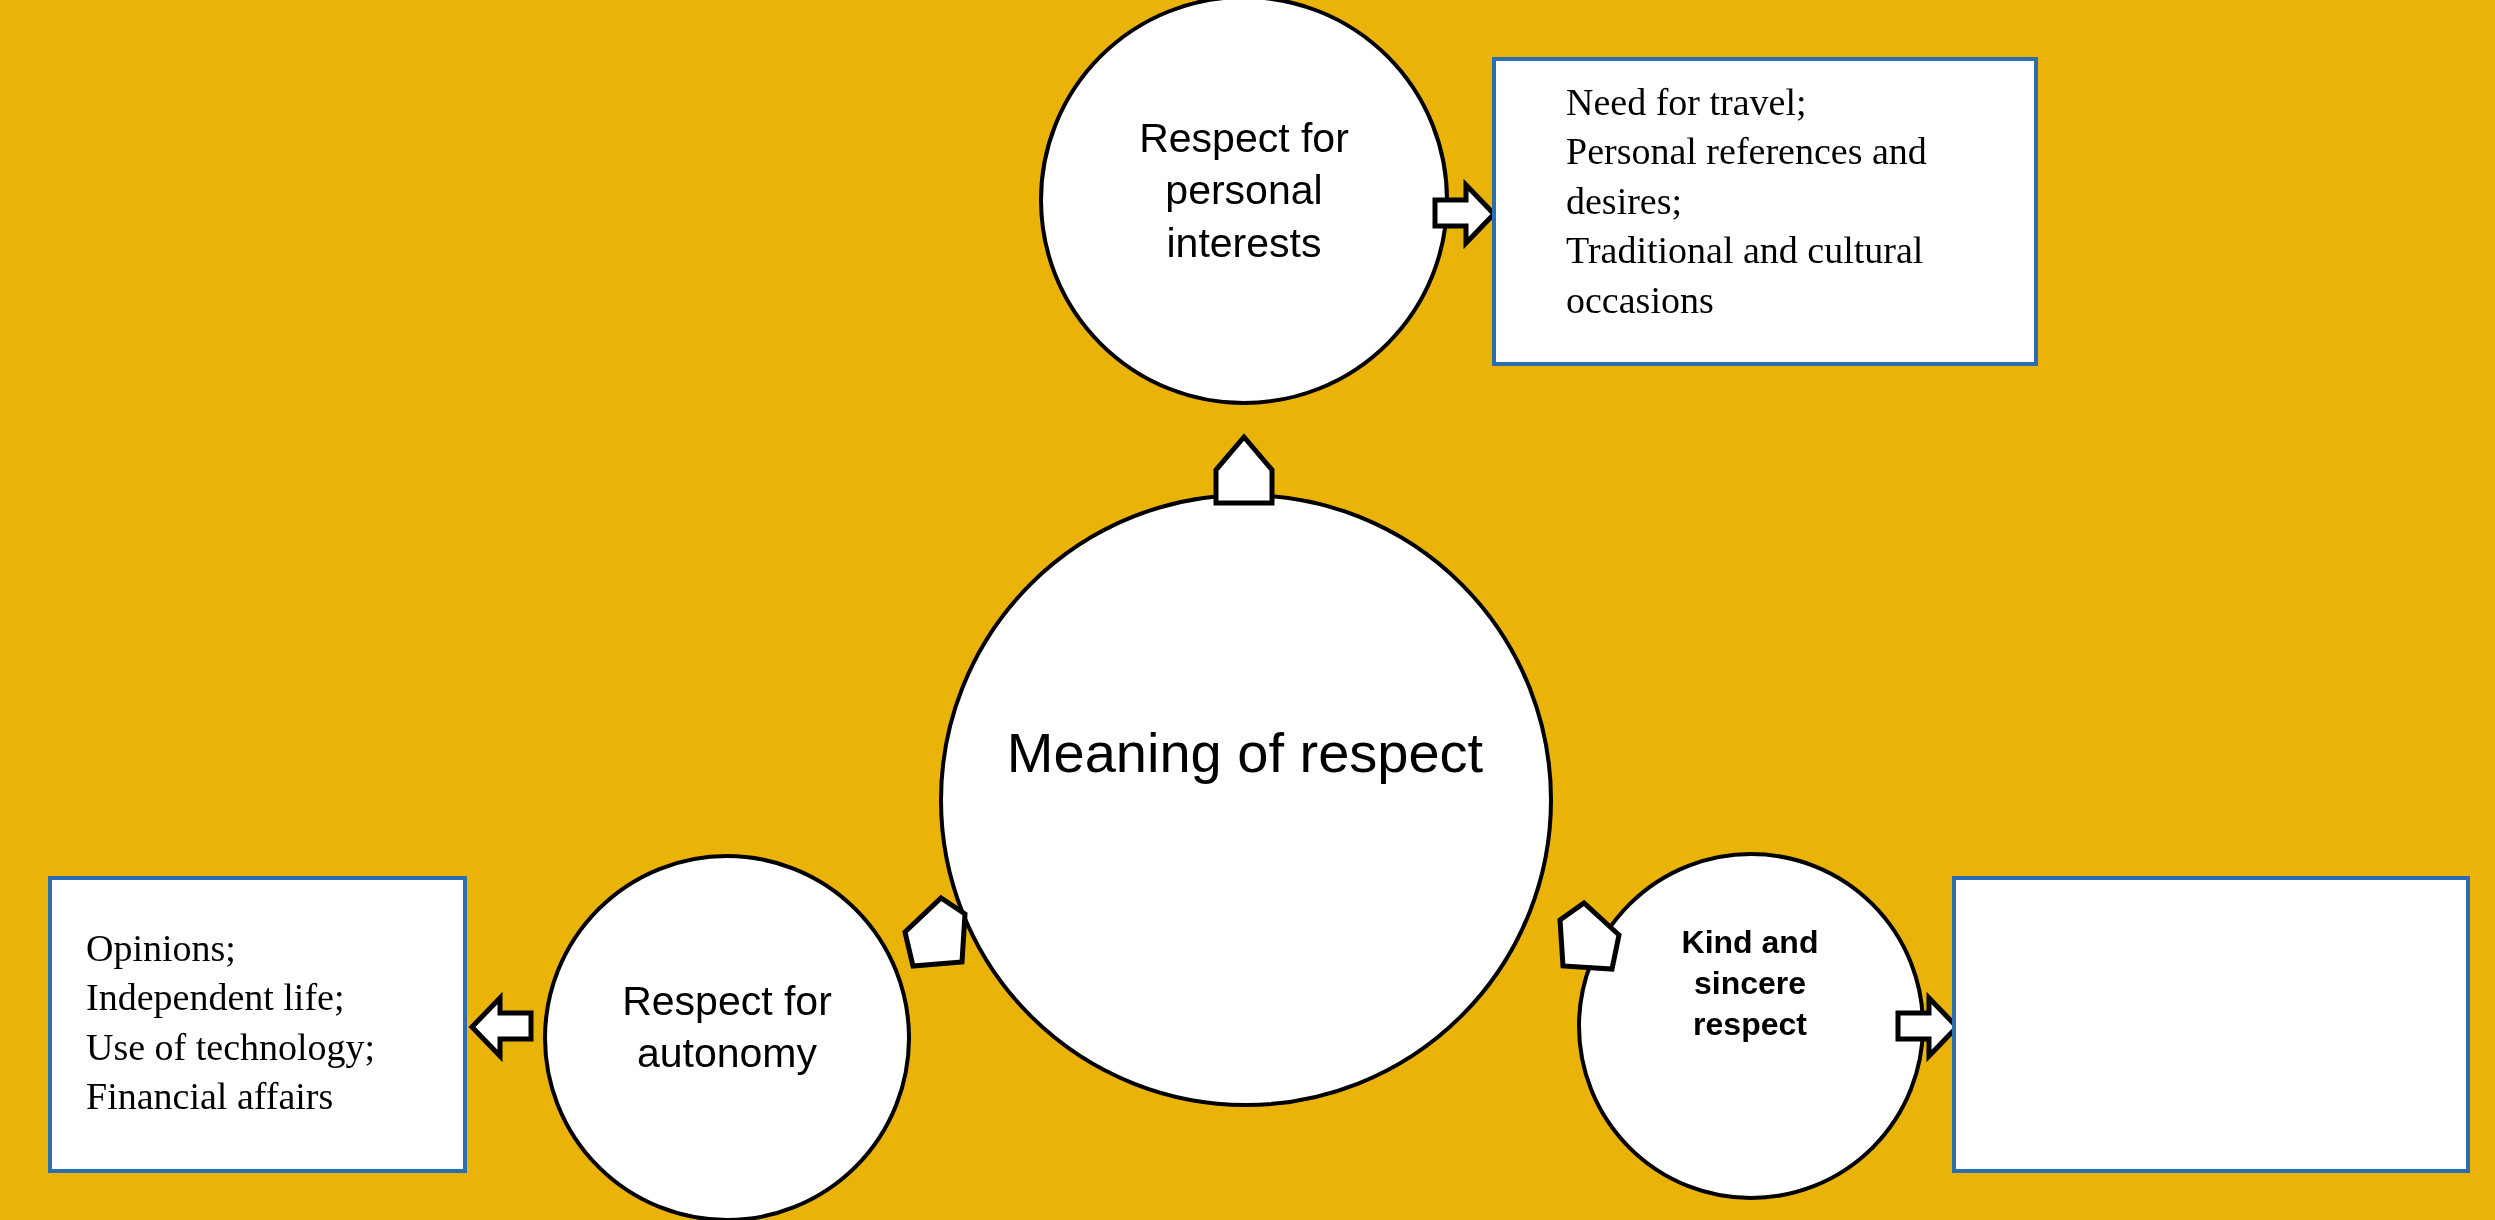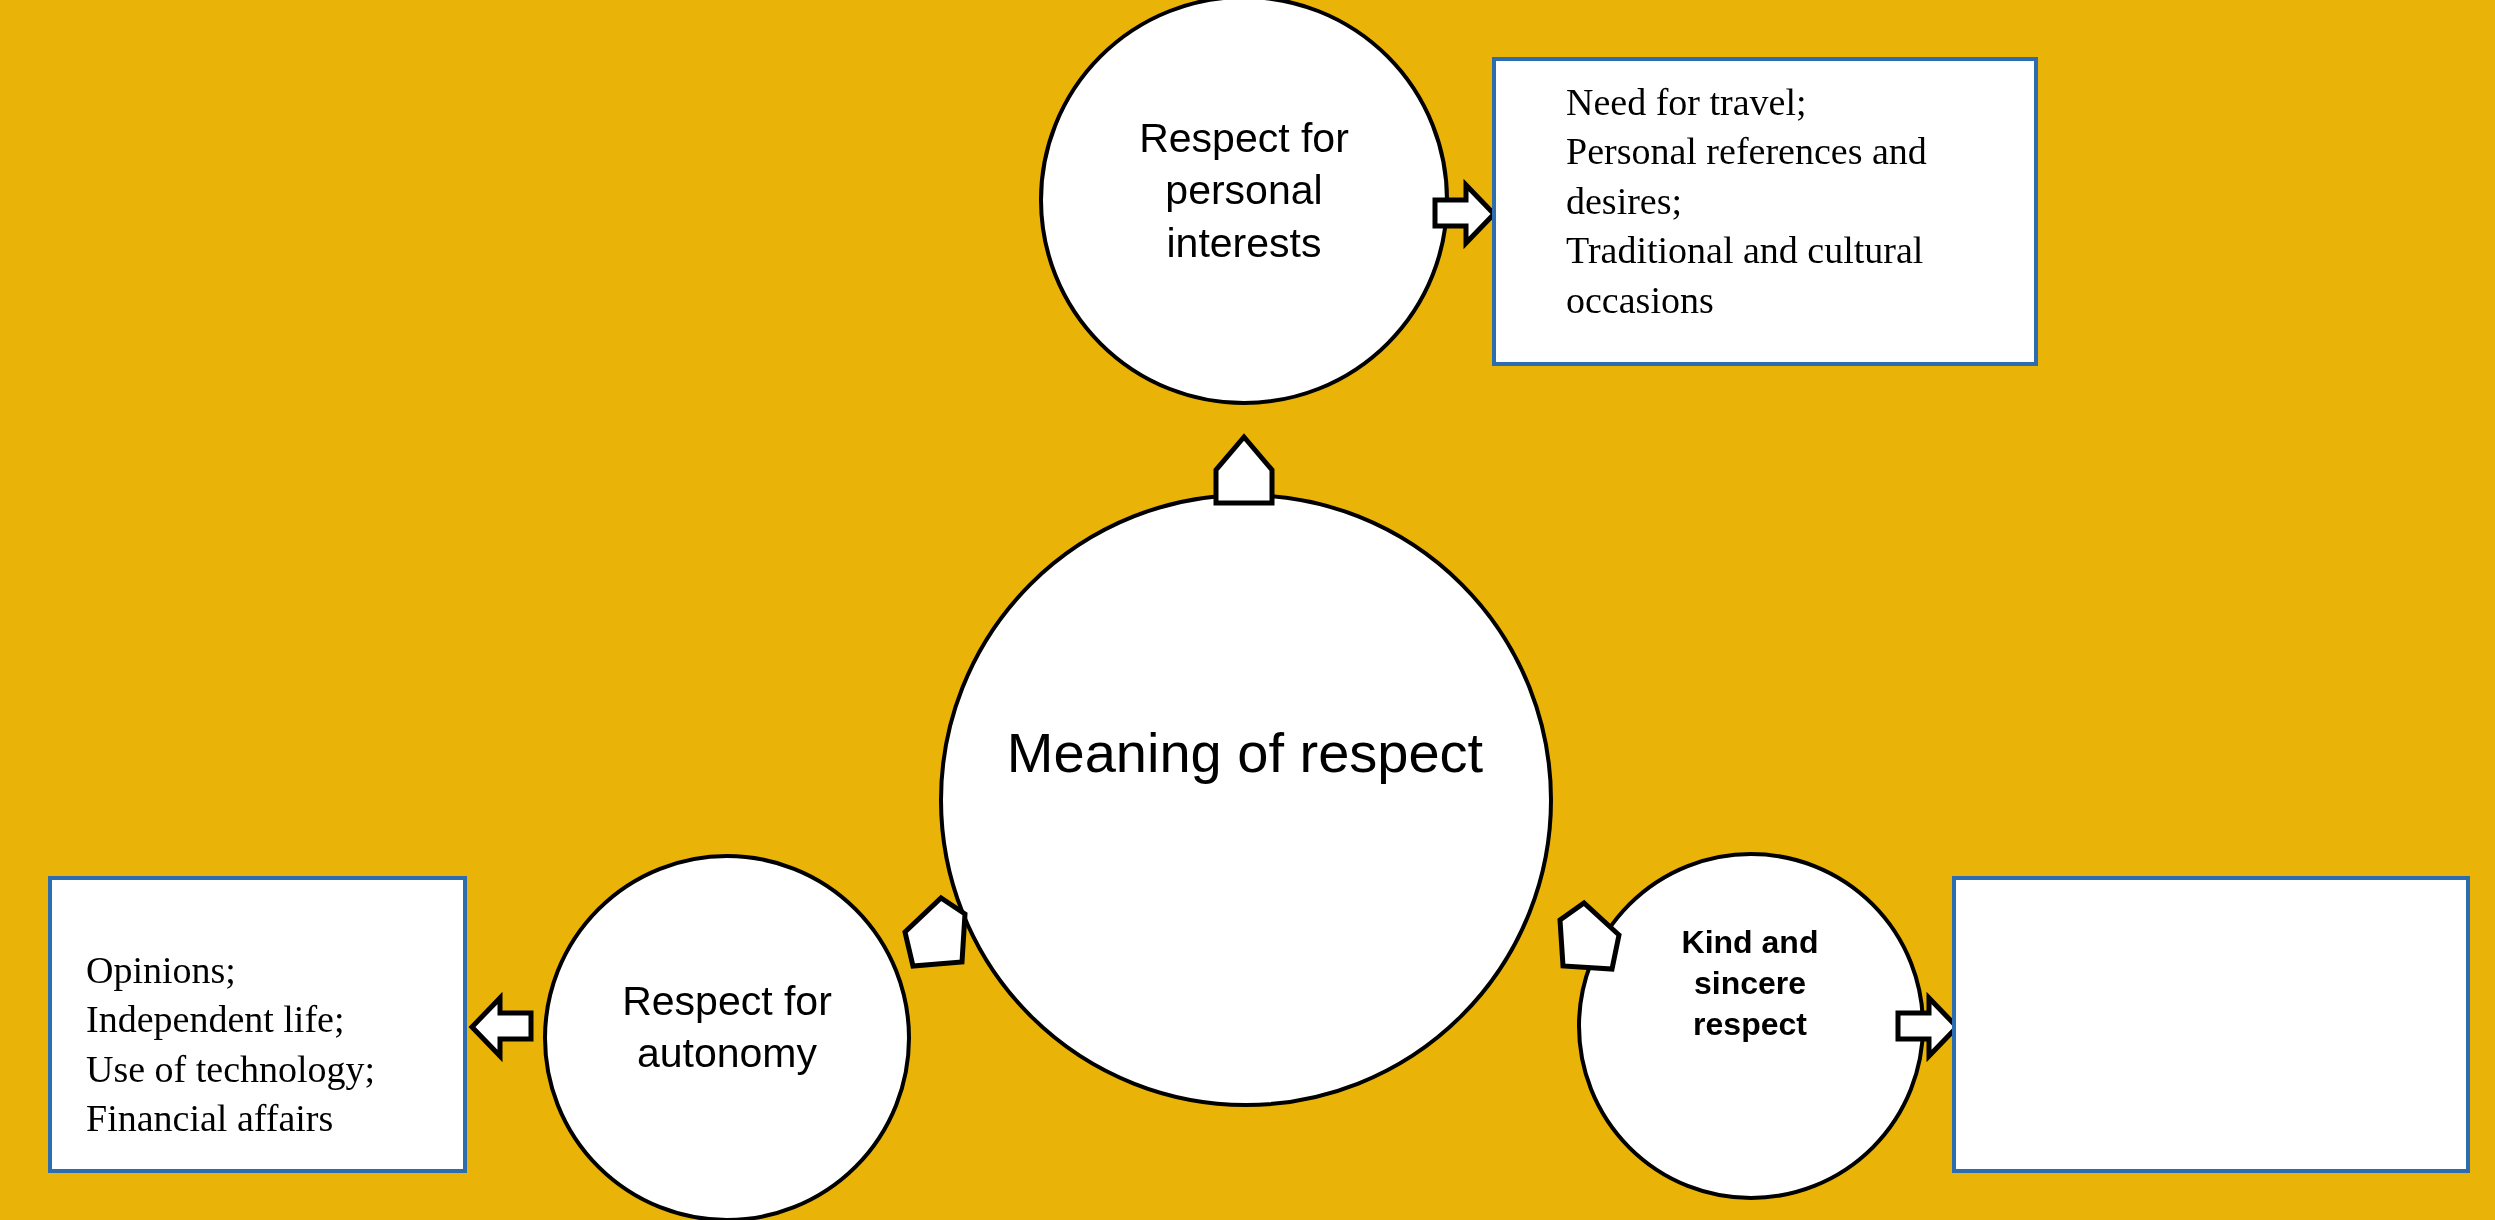--- a/index.html
+++ b/index.html
@@ -67,21 +67,21 @@
     position: absolute;
     color: #000000;
     font-family: "Liberation Serif", serif;
     font-size: 38px;
     line-height: 1.30;
     white-space: pre-line;
   }
   #box-top-right { left: 1492px; top: 57px; width: 546px; height: 309px; }
   #box-top-right-text { left: 1530px; top: 78px; width: 470px; margin-left: 36px; }
   #box-bottom-left { left: 48px; top: 876px; width: 419px; height: 297px; }
-  #box-bottom-left-text { left: 86px; top: 946px; width: 360px; }
+  #box-bottom-left-text { left: 86px; top: 924px; width: 360px; }
   #box-bottom-right { left: 1952px; top: 876px; width: 518px; height: 297px; }
   #box-bottom-right-text { left: 1992px; top: 920px; width: 450px; }
 </style>
 </head>
 <body>
 
 <div id="canvas">
 
   <svg id="diagram-svg" viewBox="0 0 2495 1220">
 

